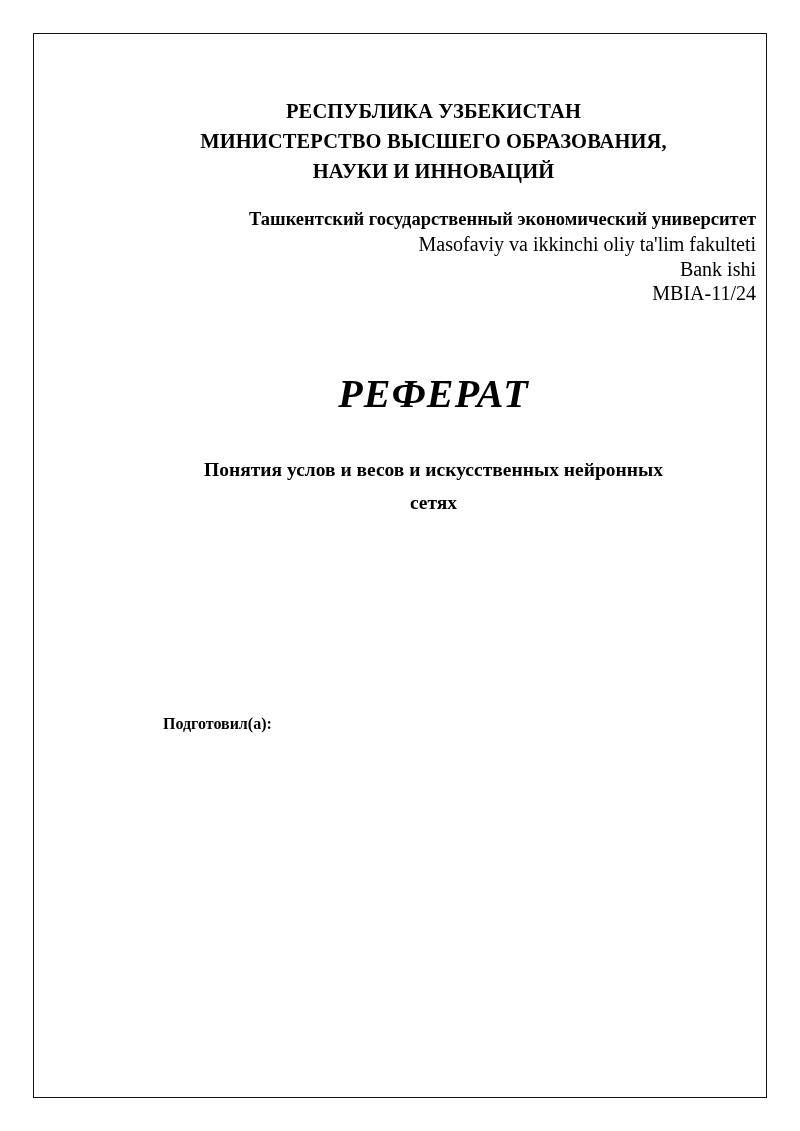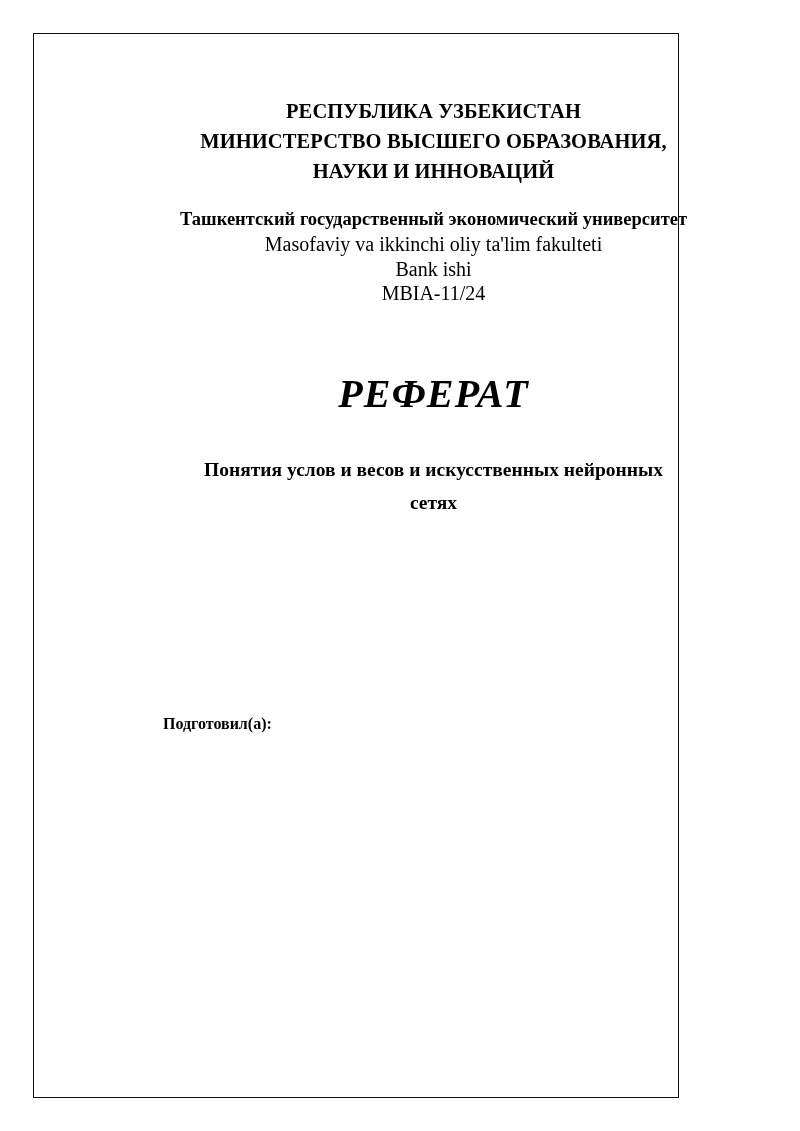--- a/index.html
+++ b/index.html
@@ -22,21 +22,21 @@
     height: 1131px;
     background: #ffffff;
     overflow: hidden;
   }
 
   
   .page-frame {
     position: absolute;
     left: 33px;
     top: 33px;
-    width: 646px;
+    width: 734px;
     height: 1065px;
     border: 1.5px solid #111111;
     box-sizing: border-box;
     background: #ffffff;
   }
 
   
   .content {
     position: absolute;
     left: 77px;
@@ -59,21 +59,21 @@
     line-height: 30px;
     letter-spacing: 0.1px;
     white-space: nowrap;
   }
 
   .institution-block {
     position: absolute;
     left: 0;
     top: 172px;
     width: 100%;
-    text-align: center;
+    text-align: right;
   }
   .institution-name {
     font-weight: bold;
     font-size: 18.5px;
     line-height: 26px;
     white-space: nowrap;
   }
   .institution-sub {
     font-weight: normal;
     font-size: 20px;

